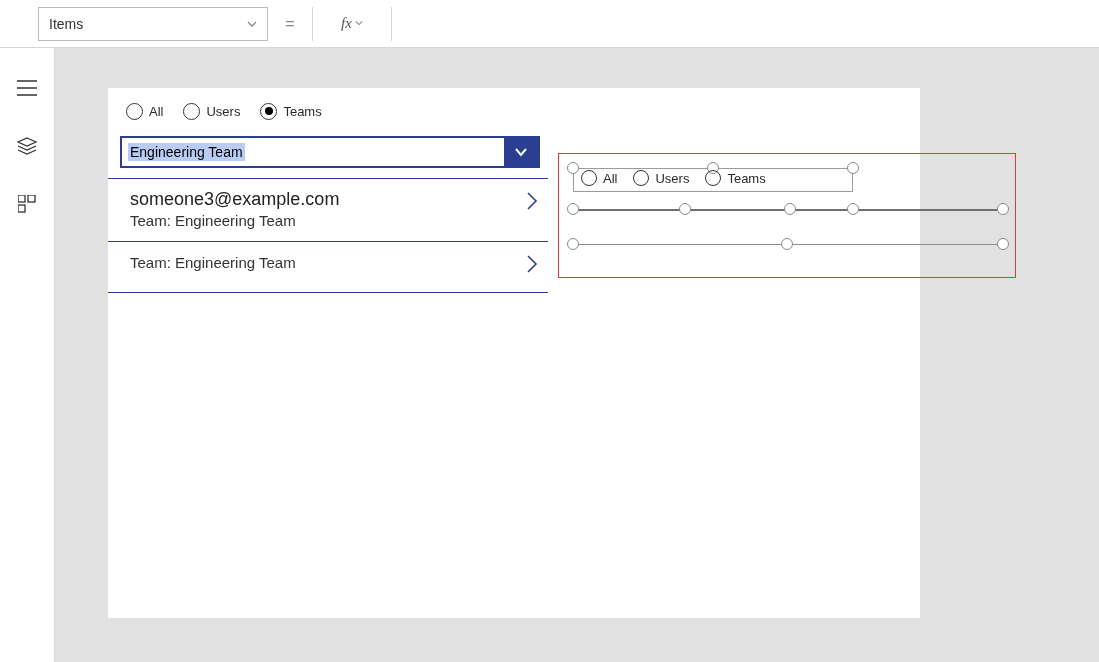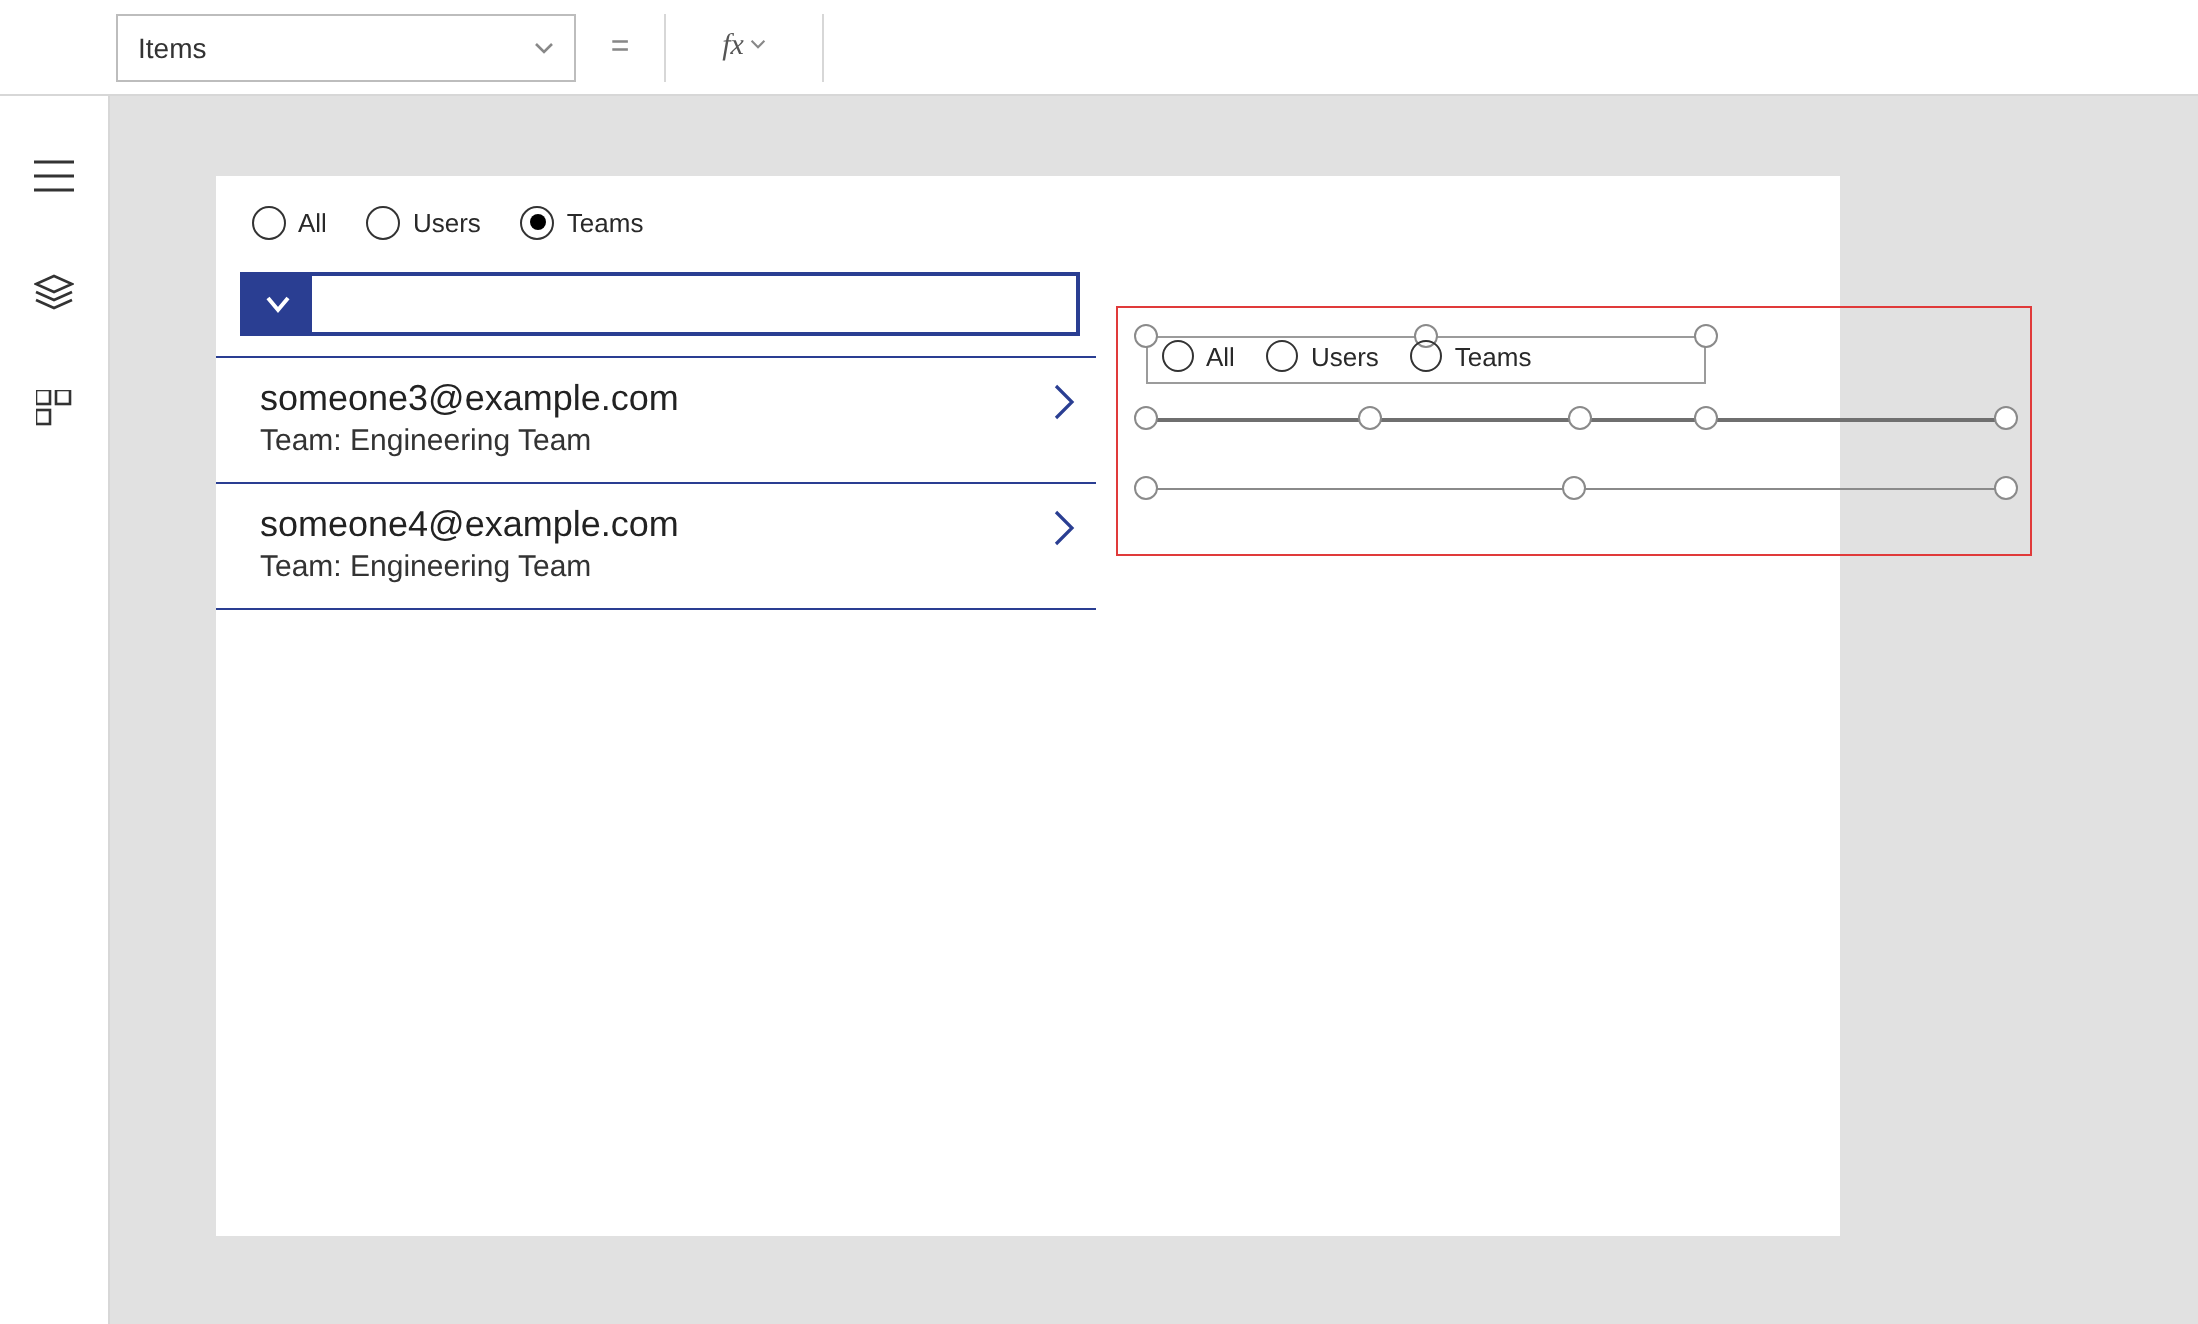--- a/index.html
+++ b/index.html
@@ -3,21 +3,21 @@
 <meta charset="utf-8">
 <style>
   * { box-sizing: border-box; margin: 0; padding: 0; }
   html, body { width: 1099px; height: 662px; font-family: "Segoe UI", Arial, sans-serif; background: #fff; overflow: hidden; }
 
   
   .topbar {
     height: 48px;
     display: flex;
     align-items: center;
-    padding-left: 58px;
+    padding-left: 38px;
     border-bottom: 1px solid #d7d7d7;
     background: #ffffff;
   }
   .prop-select {
     width: 230px;
     height: 34px;
     border: 1px solid #bdbdbd;
     display: flex; align-items: center; justify-content: space-between;
     padding: 0 10px;
     font-size: 14px;
@@ -251,20 +251,23 @@
             <span class="circ"></span>
             <span>Users</span>
           </div>
           <div class="radio selected">
             <span class="circ"></span>
             <span>Teams</span>
           </div>
         </div>
 
         <div class="search-box">
+          <div class="search-input" style="display:flex;align-items:center;">
+            <span class="sel" style="padding:1px 2px;">Engineering Team</span>
+          </div>
           <div class="search-btn">
             <svg width="14" height="14" viewBox="0 0 14 14">
                 <path d="M2 4 L7 10 L12 4" stroke="#fff" stroke-width="2" fill="none"></path>
               </svg>
           </div>
         </div>
 
         <div class="list">
           <div class="list-item" style="border-top:1px solid #2a3e92; margin-top:8px;">
             <div class="txt">
@@ -272,21 +275,20 @@
               <div class="secondary">Team: Engineering Team</div>
             </div>
             <span class="chev">
               <svg width="16" height="24" viewBox="0 0 16 24">
                   <path d="M4 4 L12 12 L4 20" stroke="#2a3e92" stroke-width="1.6" fill="none"></path>
                 </svg>
             </span>
           </div>
           <div class="list-item">
             <div class="txt">
-              <div class="primary">someone4@example.com</div>
               <div class="secondary">Team: Engineering Team</div>
             </div>
             <span class="chev">
               <svg width="16" height="24" viewBox="0 0 16 24">
                   <path d="M4 4 L12 12 L4 20" stroke="#2a3e92" stroke-width="1.6" fill="none"></path>
                 </svg>
             </span>
           </div>
         </div>
       </div>

